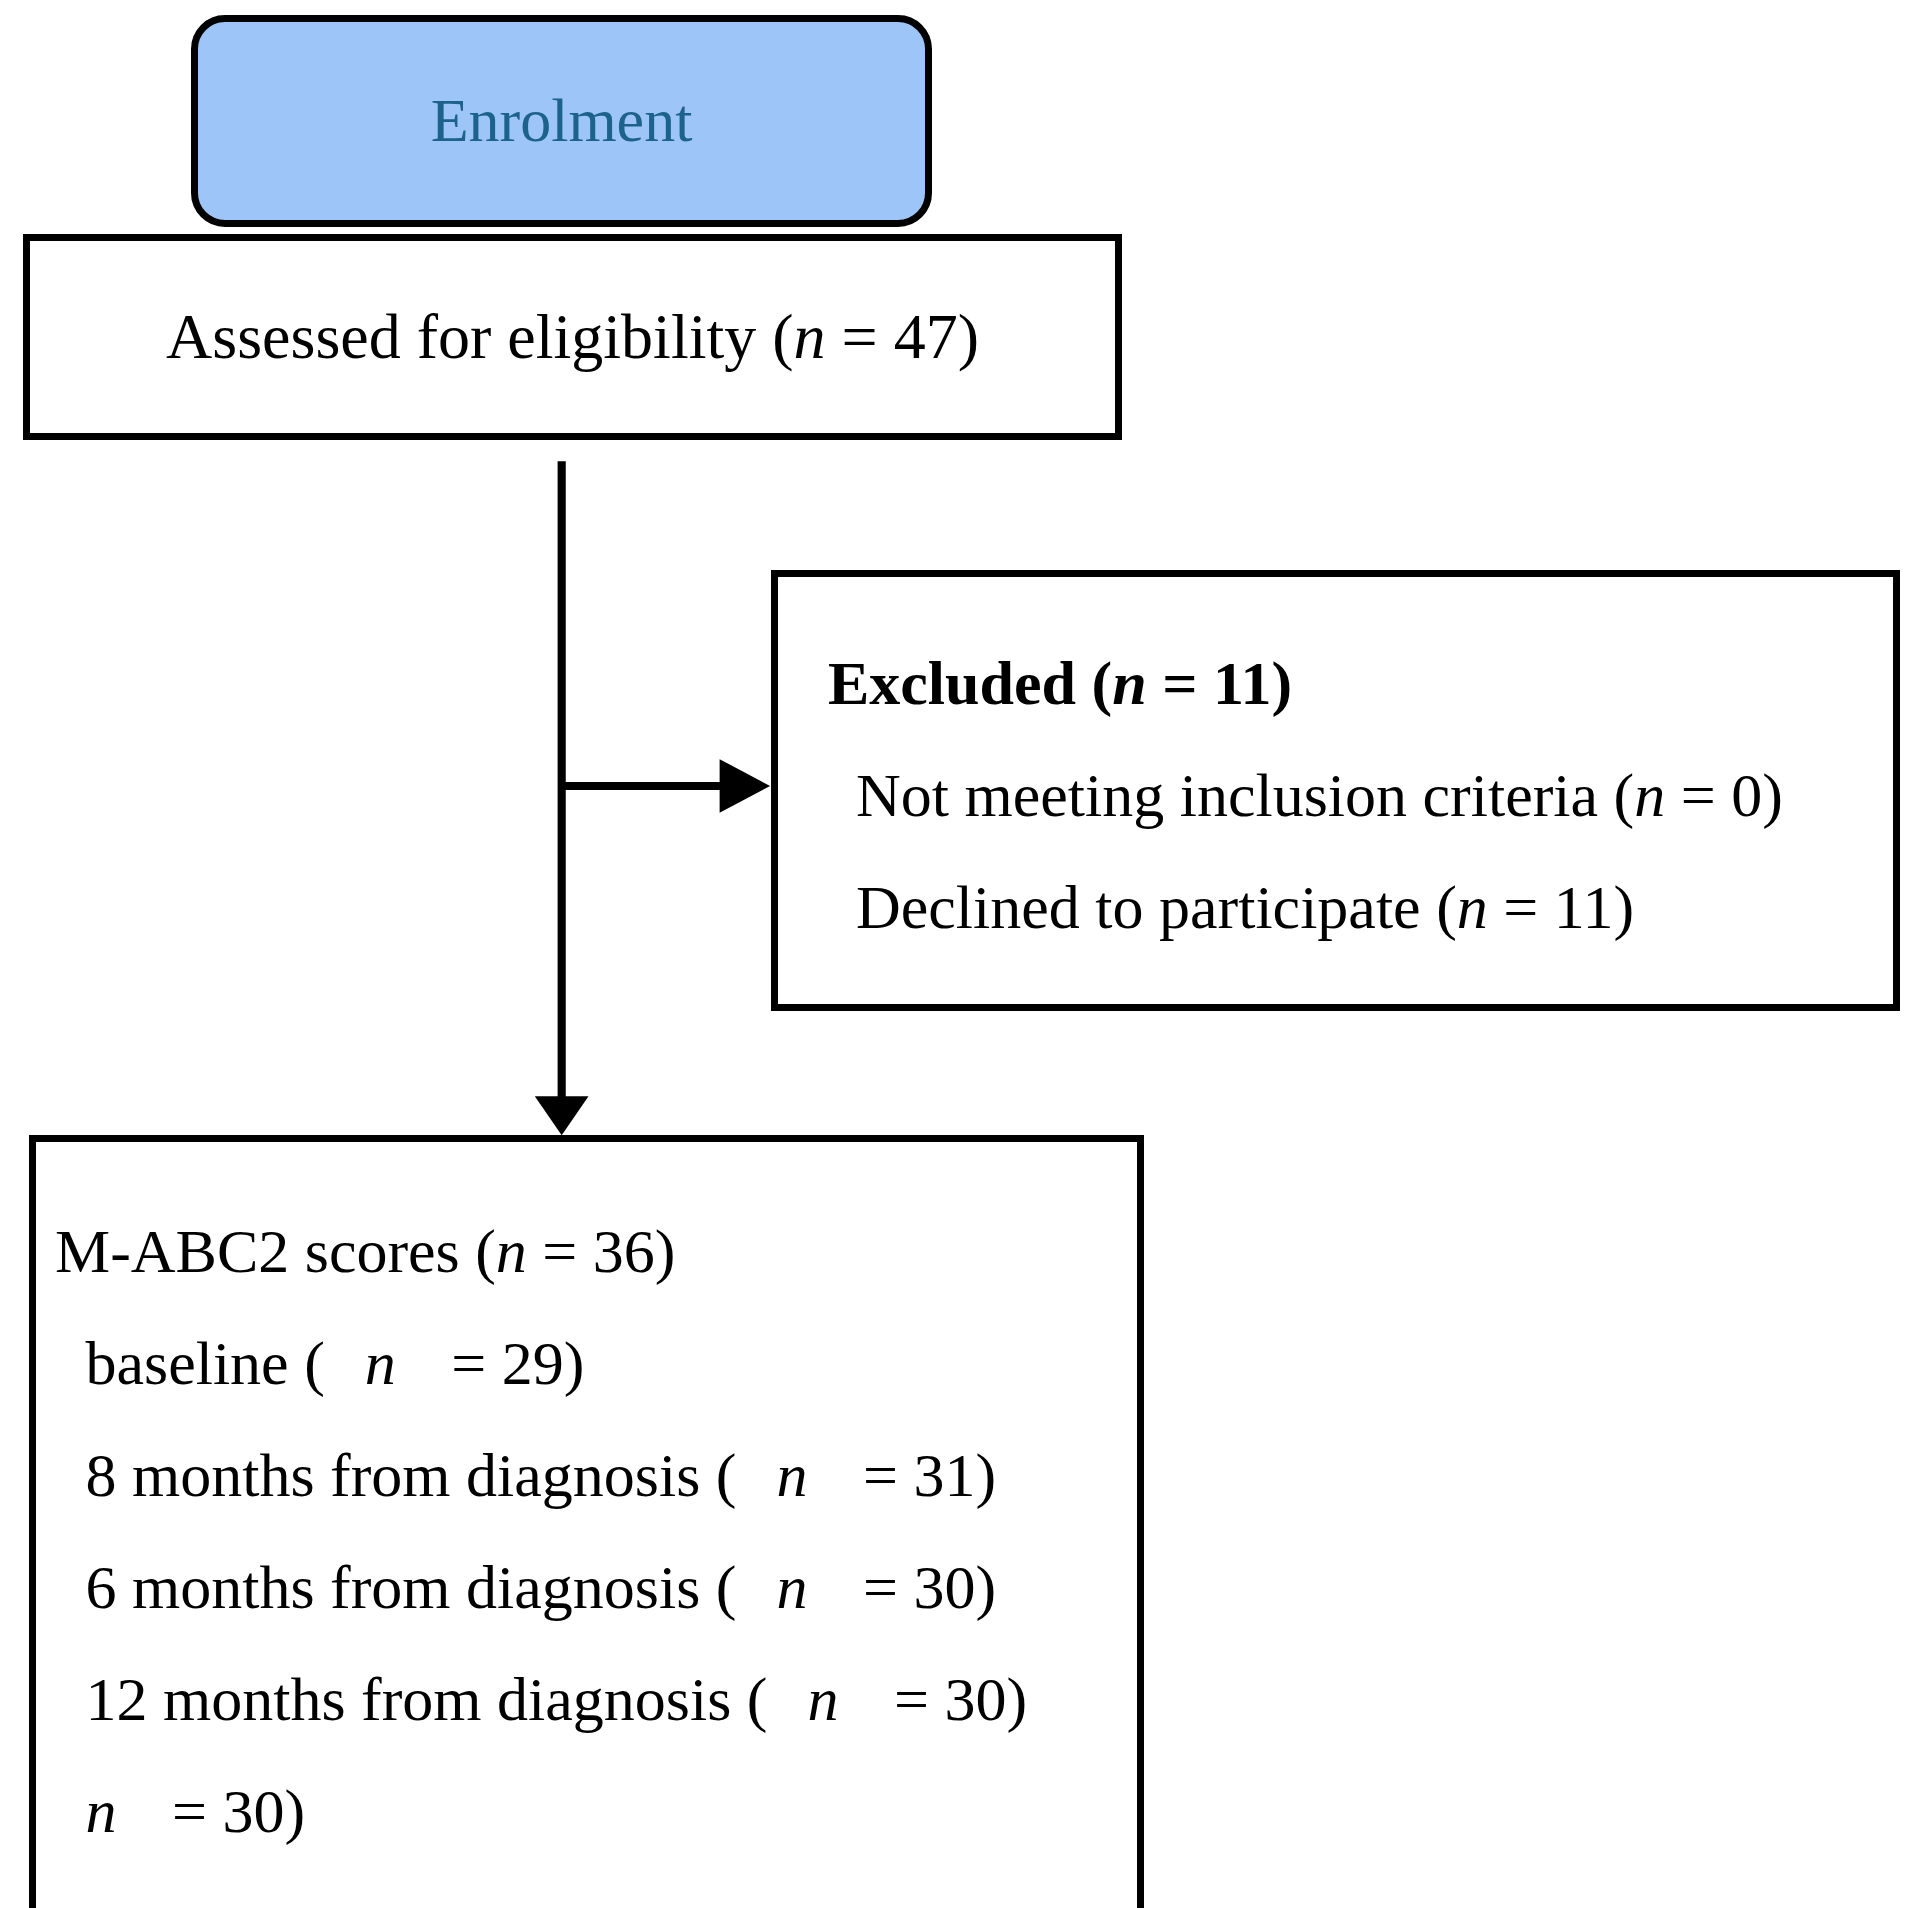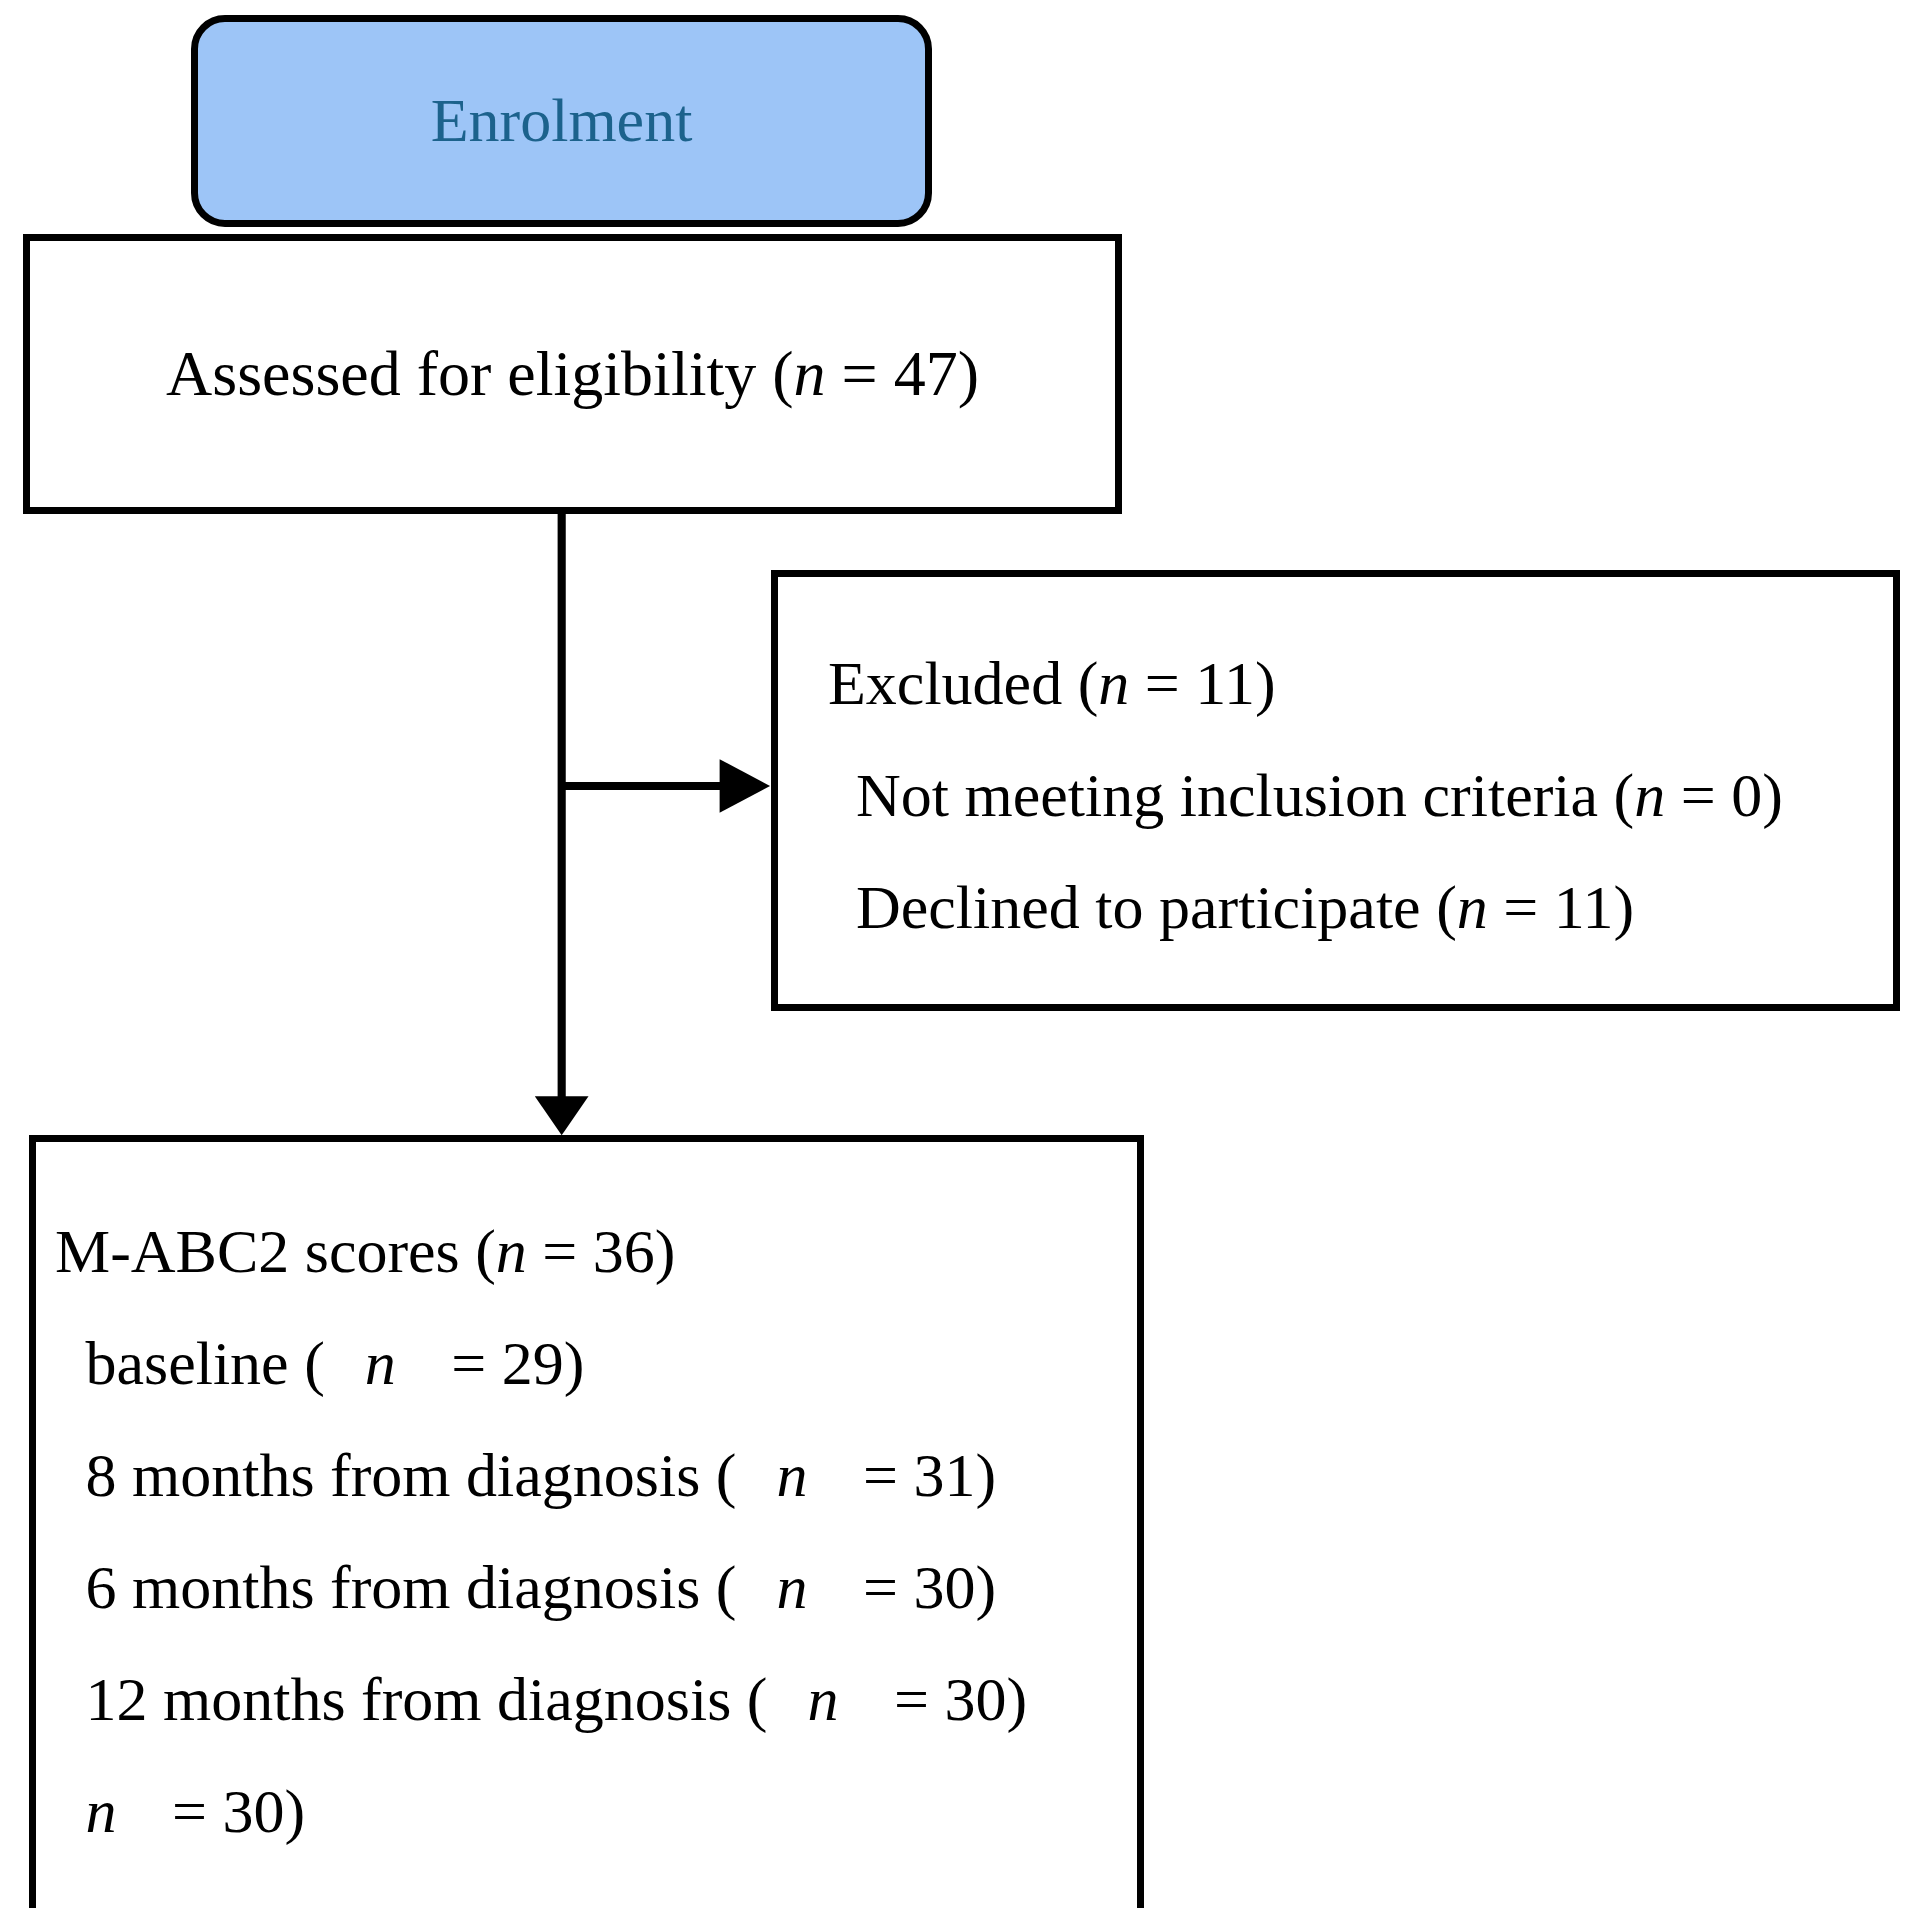--- a/index.html
+++ b/index.html
@@ -26,31 +26,31 @@
   }
   .enrolment{
     left:191px;top:14.7px;width:741px;height:212px;
     border-radius:34px;
     background:var(--enrolment_fill);
     display:flex;align-items:center;justify-content:center;
     font-size:62px;
     color:var(--enrolment_text);
   }
   .assessed{
-    left:23px;top:234px;width:1099px;height:280px;
+    left:23px;top:234px;width:1099px;height:206px;
     display:flex;align-items:center;justify-content:center;
     font-size:64px;
   }
   .excluded{
     left:771px;top:570px;width:1129px;height:441px;
     padding-top:50px;
     font-size:62px;
   }
   .excluded .line{height:112px;display:flex;align-items:center;}
-  .excluded .title{padding-left:50px;}
+  .excluded .title{padding-left:50px;font-weight:bold;}
   .excluded .item{padding-left:78px;}
   .outcomes{
     left:28.5px;top:1135px;width:1115px;height:911px;
     padding-top:53px;
     font-size:62px;
   }
   .outcomes .line{height:112px;display:flex;align-items:center;}
   .outcomes .title{padding-left:19.5px;}
   .outcomes .item{padding-left:50px;gap:40px;}
   .nvar{font-style:italic;}

